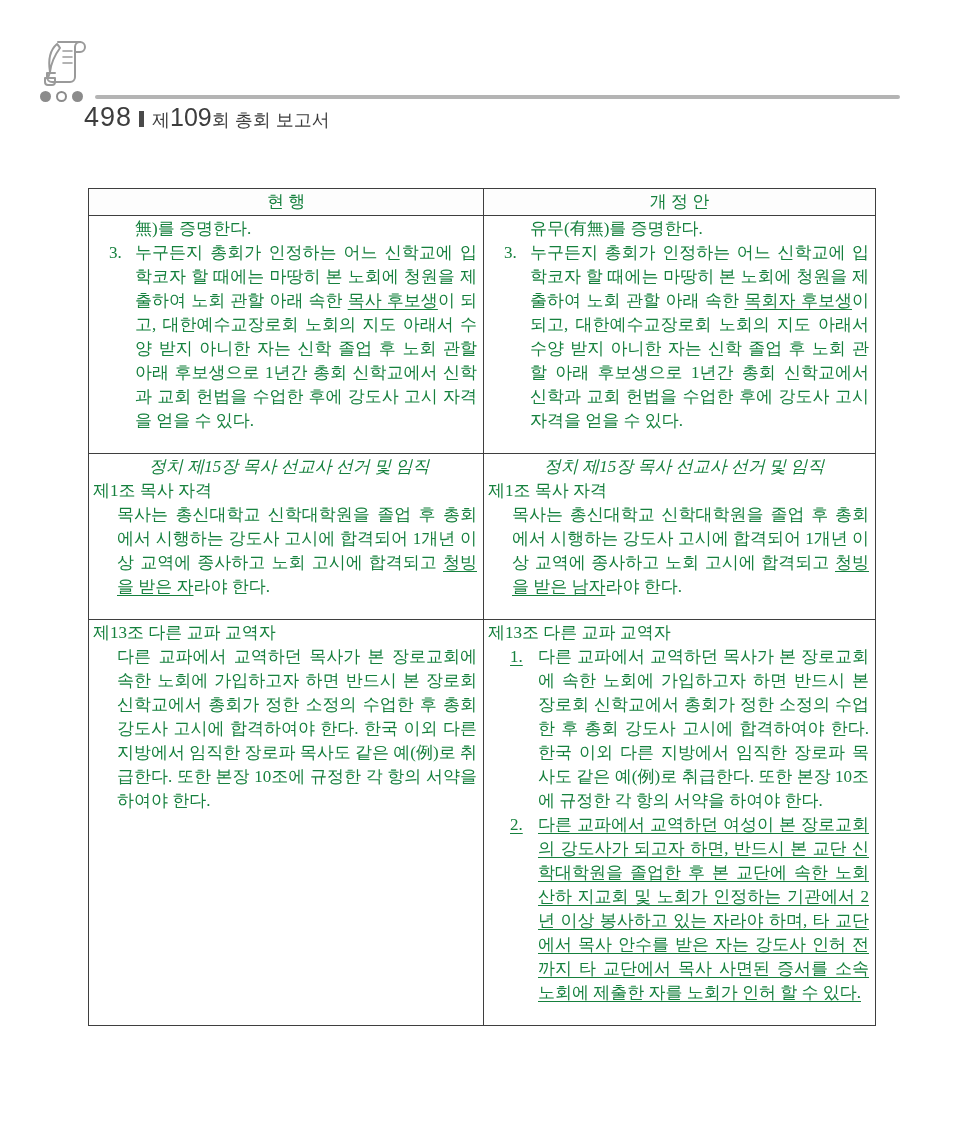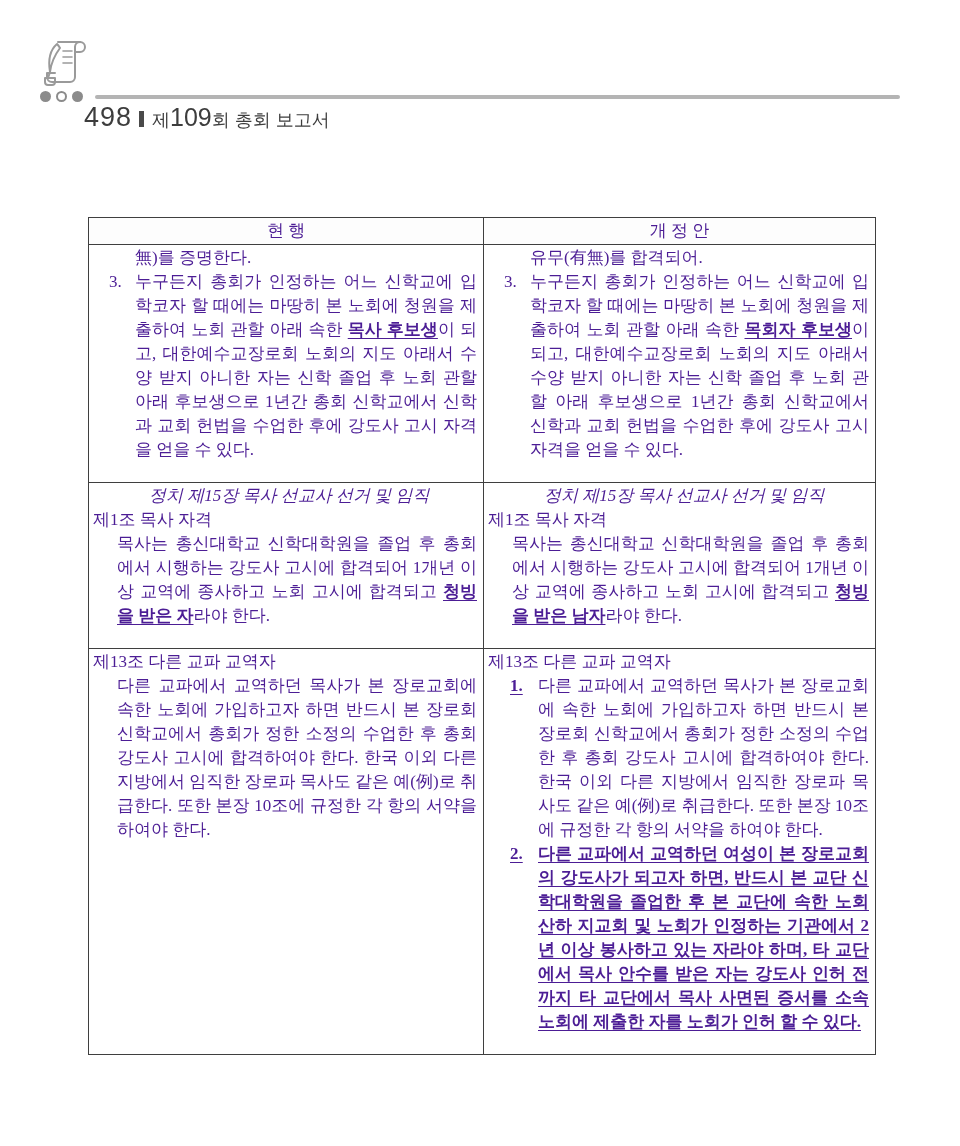--- a/index.html
+++ b/index.html
@@ -21,38 +21,38 @@
     font-family:"Liberation Sans","DejaVu Sans",sans-serif;white-space:nowrap;
   }
   .pnum{font-size:27px;letter-spacing:1px;}
   .vbar{display:inline-block;width:5px;height:16px;background:#4a4a4a;margin:0 8px 0 7px;vertical-align:-1px;}
   .ttl{font-size:18px;}
   .ttl .big{font-size:25px;}
   
   table.cmp{
     position:absolute;left:88px;top:188px;width:787px;
     border-collapse:collapse;table-layout:fixed;
-    font-size:17px;line-height:24px;color:#4c1d95;margin-top:29px;
+    font-size:17px;line-height:24px;color:#15803d;
   }
   table.cmp th,table.cmp td{border:1.5px solid #3f3f3f;}
   table.cmp th{
     height:21px;font-weight:normal;font-size:17px;text-align:center;
     padding:1px 0;background:#fdfdfd;
   }
   table.cmp td{vertical-align:top;padding:1px 6px 20px 4px;}
   
   .block{text-align:justify;}
   .block.cont{padding-left:42px;}
   .block.para{padding-left:24px;}
   .block.heading-indent{padding-left:56px;font-style:italic;}
   .block.item{position:relative;padding-left:42px;}
   .block.item > .marker{position:absolute;left:16px;top:0;}
   .block.item2{position:relative;padding-left:50px;}
   .block.item2 > .marker{position:absolute;left:22px;top:0;}
-  .u{text-decoration:underline;text-underline-offset:3px;text-decoration-thickness:1px;font-weight:bold;}
+  .u{text-decoration:underline;text-underline-offset:3px;text-decoration-thickness:1px;}
 </style>
 </head>
 <body>
 
 <div class="page">
 
   <div class="deco-icon">
     <svg width="60" height="60" viewBox="0 0 60 60" fill="none">
       <g stroke="#9a9a9a" stroke-width="2" fill="none" stroke-linecap="round" stroke-linejoin="round">
         <path d="M22 10 h22 a5 5 0 0 1 0 10 h-4"></path>
@@ -87,21 +87,21 @@
         <th>개 정 안</th>
       </tr>
     </thead>
     <tbody>
       <tr>
         <td style="height:214px">
             <div class="block cont"><span>無)를 증명한다.</span></div>
             <div class="block item"><span class="marker">3.</span><span>누구든지 총회가 인정하는 어느 신학교에 입학코자 할 때에는 마땅히 본 노회에 청원을 제출하여 노회 관할 아래 속한 </span><span class="u">목사 후보생</span><span>이 되고, 대한예수교장로회 노회의 지도 아래서 수양 받지 아니한 자는 신학 졸업 후 노회 관할 아래 후보생으로 1년간 총회 신학교에서 신학과 교회 헌법을 수업한 후에 강도사 고시 자격을 얻을 수 있다.</span></div>
           </td>
         <td>
-            <div class="block cont"><span>유무(有無)를 합격되어.</span></div>
+            <div class="block cont"><span>유무(有無)를 증명한다.</span></div>
             <div class="block item"><span class="marker">3.</span><span>누구든지 총회가 인정하는 어느 신학교에 입학코자 할 때에는 마땅히 본 노회에 청원을 제출하여 노회 관할 아래 속한 </span><span class="u">목회자 후보생</span><span>이 되고, 대한예수교장로회 노회의 지도 아래서 수양 받지 아니한 자는 신학 졸업 후 노회 관할 아래 후보생으로 1년간 총회 신학교에서 신학과 교회 헌법을 수업한 후에 강도사 고시 자격을 얻을 수 있다.</span></div>
           </td>
       </tr>
       <tr>
         <td style="height:141px">
             <div class="block heading-indent"><span>정치 제15장 목사 선교사 선거 및 임직</span></div>
             <div class="block plain"><span>제1조 목사 자격</span></div>
             <div class="block para"><span>목사는 총신대학교 신학대학원을 졸업 후 총회에서 시행하는 강도사 고시에 합격되어 1개년 이상 교역에 종사하고 노회 고시에 합격되고 </span><span class="u">청빙을 받은 자</span><span>라야 한다.</span></div>
           </td>
         <td>

